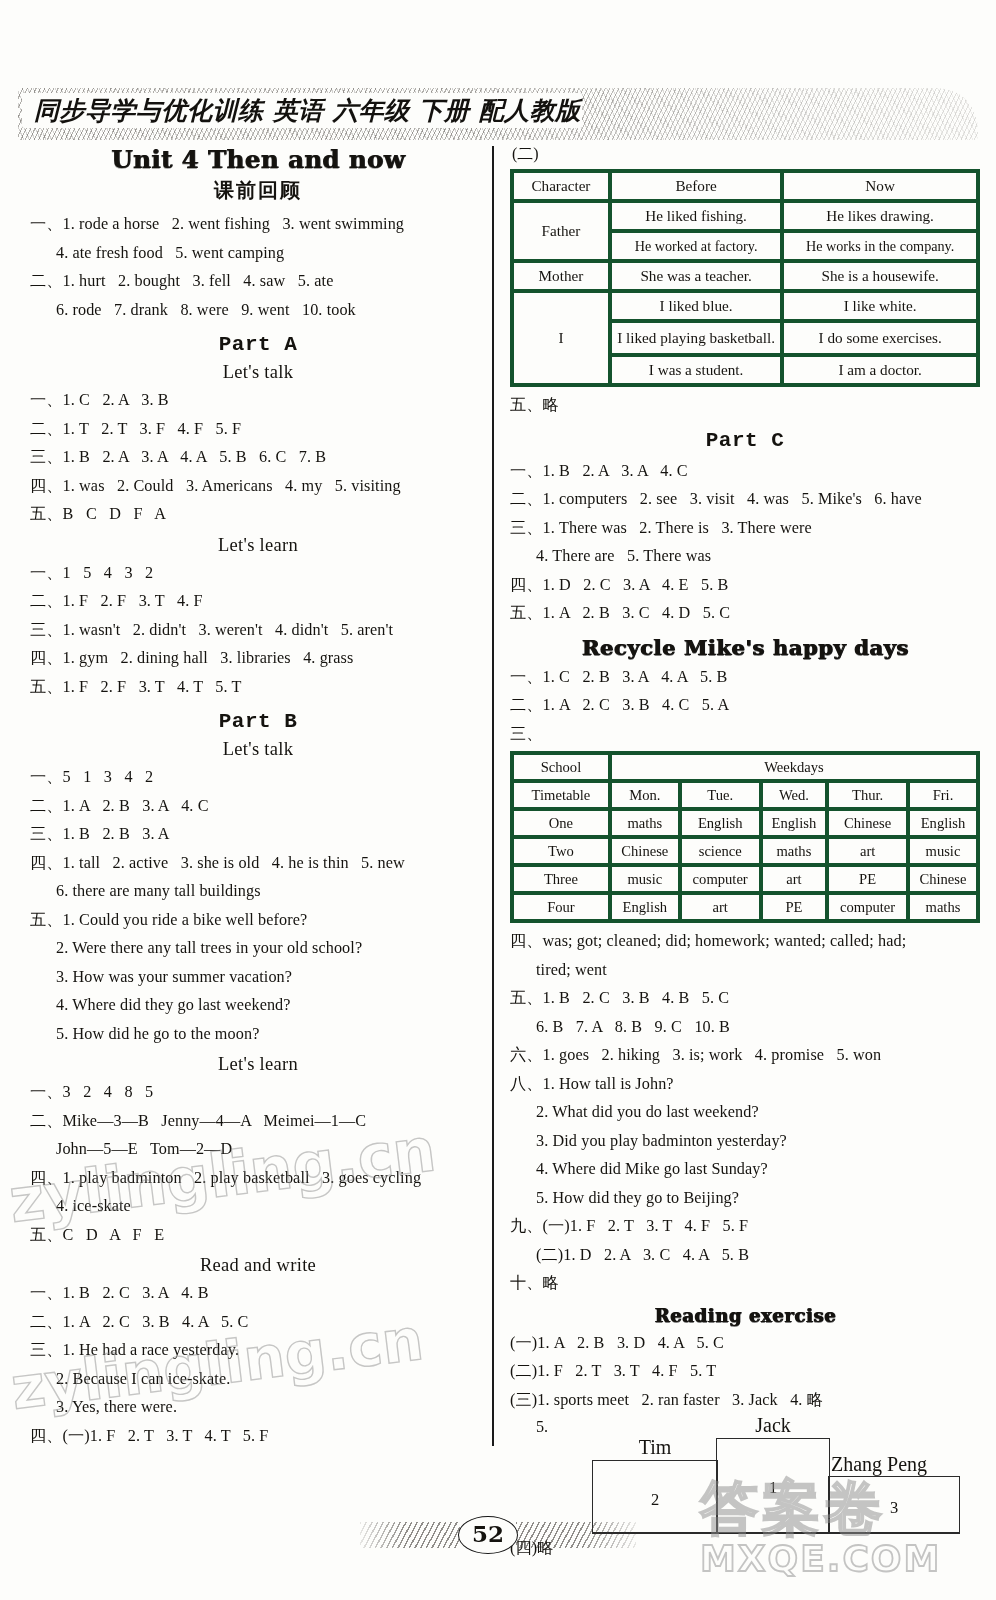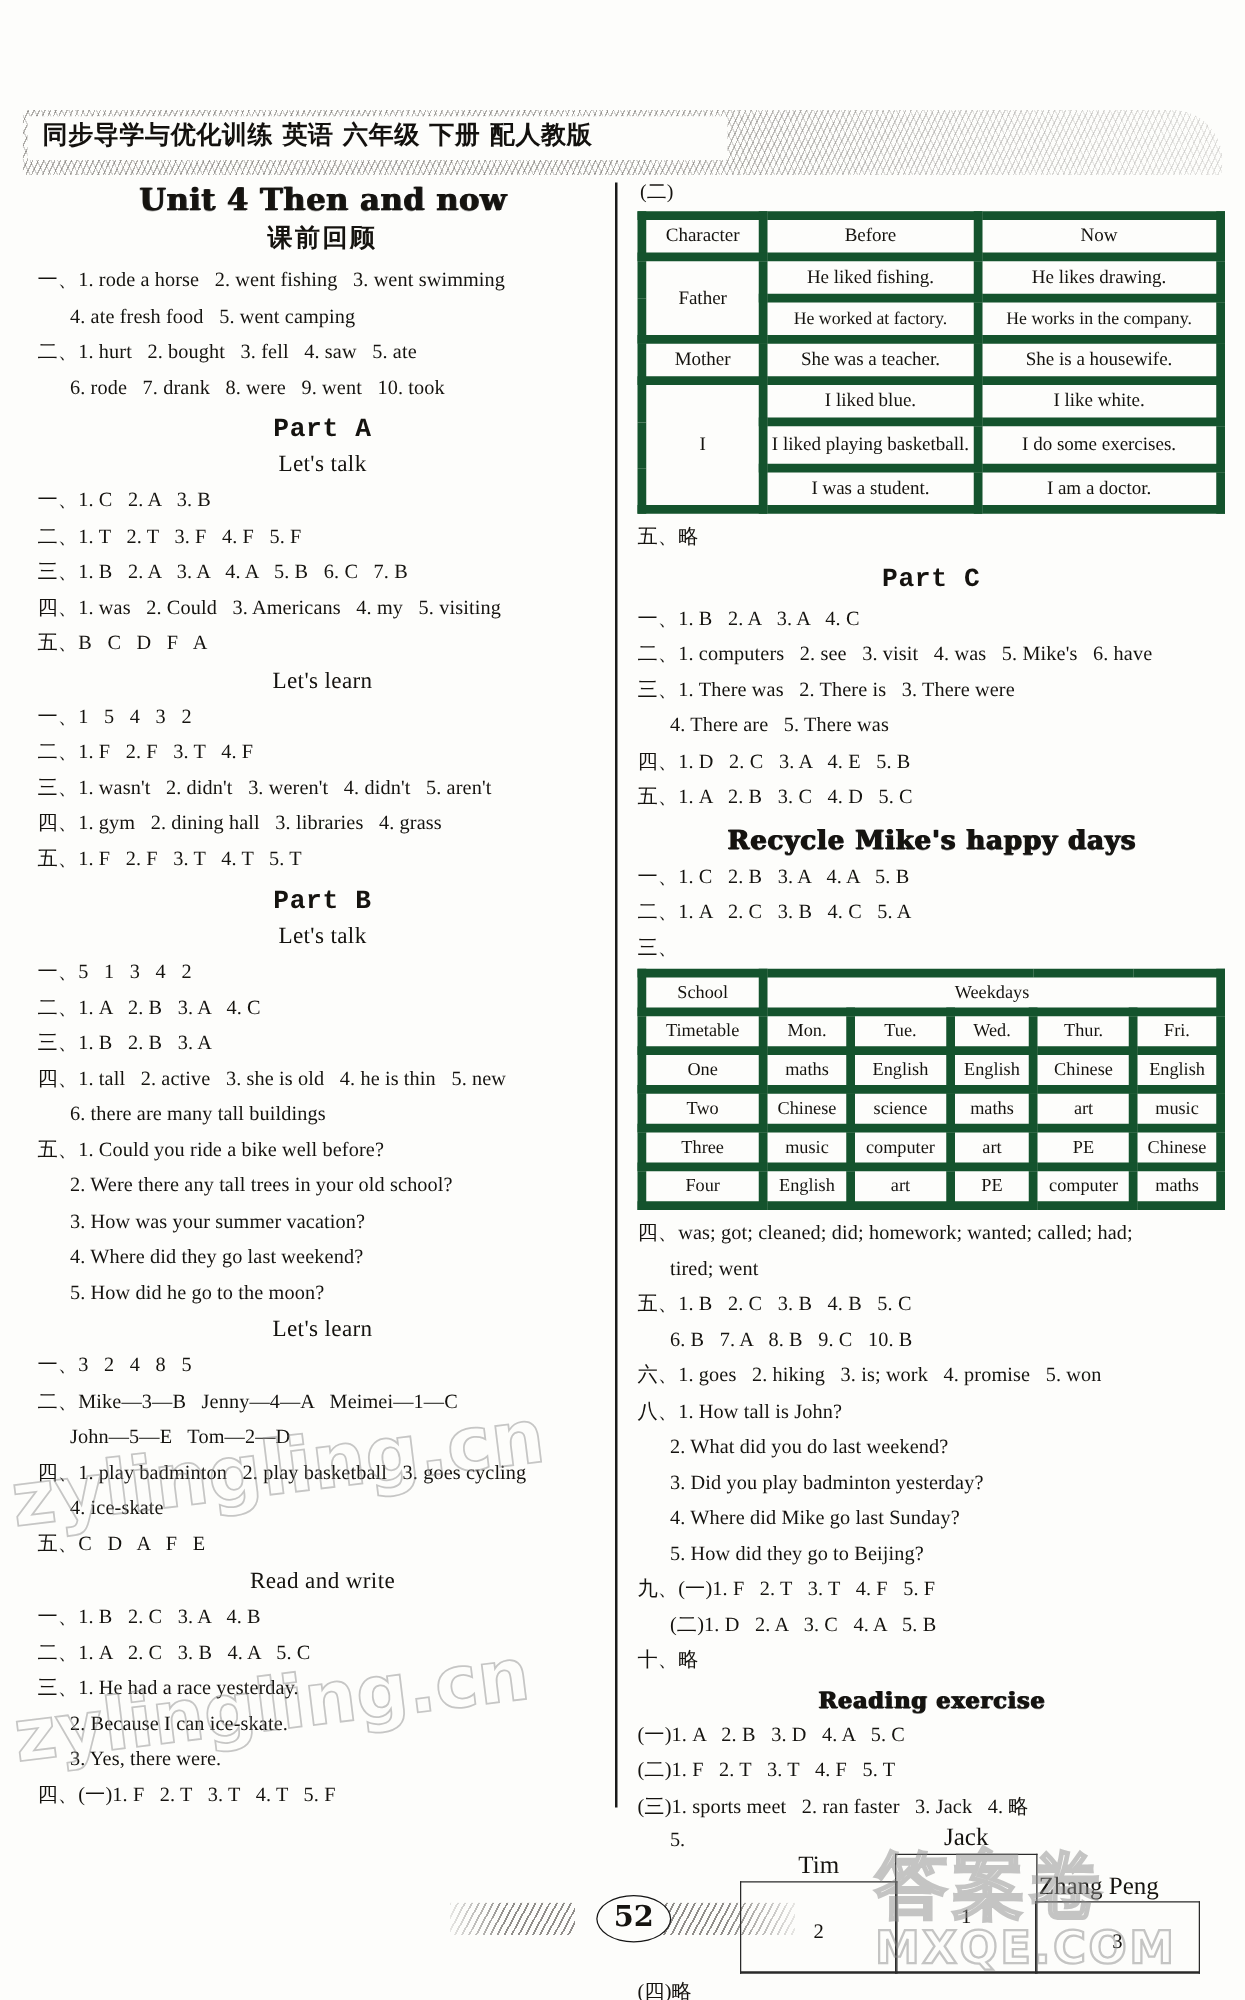--- a/index.html
+++ b/index.html
@@ -34,24 +34,25 @@
   .banner-white {
     position: absolute; left: 22px; top: 7px;
     width: 560px; height: 35px;
     background: #fdfdfb;
     border-radius: 2px;
   }
   .banner-title {
     position: absolute; left: 34px; top: 8px;
     font-family: "DejaVu Sans", sans-serif;
     font-weight: 700;
-    font-size: 20px;
+    font-size: 25px;
     letter-spacing: .5px;
     color: #13110e;
     white-space: nowrap;
+    font-style: italic;
   }
 
   
   .columns {
     position: absolute;
     left: 0; top: 142px;
     width: 996px; height: 1310px;
     display: flex;
   }
   .col-left  { width: 492px; padding: 0 6px 0 30px; }
@@ -113,21 +114,21 @@
   .ln.indent { padding-left: 26px; }
 
   
   table.doc {
     border-collapse: collapse;
     width: 100%;
     font-size: 15.2px;
     margin: 3px 0 4px 0;
   }
   table.doc td, table.doc th {
-    border: 7px solid #14532d;
+    border: 4px solid #14532d;
     text-align: center;
     font-weight: 400;
     padding: 3px 2px;
     line-height: 20px;
   }
   table.doc.outer { border: 2px solid #111; }
   .lbl-paren { font-size: 16px; line-height: 24px; margin: 0 0 2px 2px; }
 
   table.tt { font-size: 14.6px; }
   table.tt td { padding: 2.5px 1px; line-height: 19px; }
@@ -174,21 +175,20 @@
     position: absolute; left: 458px; top: 8px;
     width: 60px; height: 38px;
     border: 1.8px solid #151515;
     border-radius: 50%;
     background: #fdfdfb;
     font-family: "DejaVu Serif", serif;
     font-weight: 700;
     font-size: 23px;
     text-align: center;
     line-height: 34px;
-    margin-left: 19px;
   }
 
   
   .wm {
     position: absolute;
     pointer-events: none;
     color: transparent;
     font-weight: 700;
     -webkit-text-stroke: 1.4px rgba(130,130,130,.45);
     white-space: nowrap;

